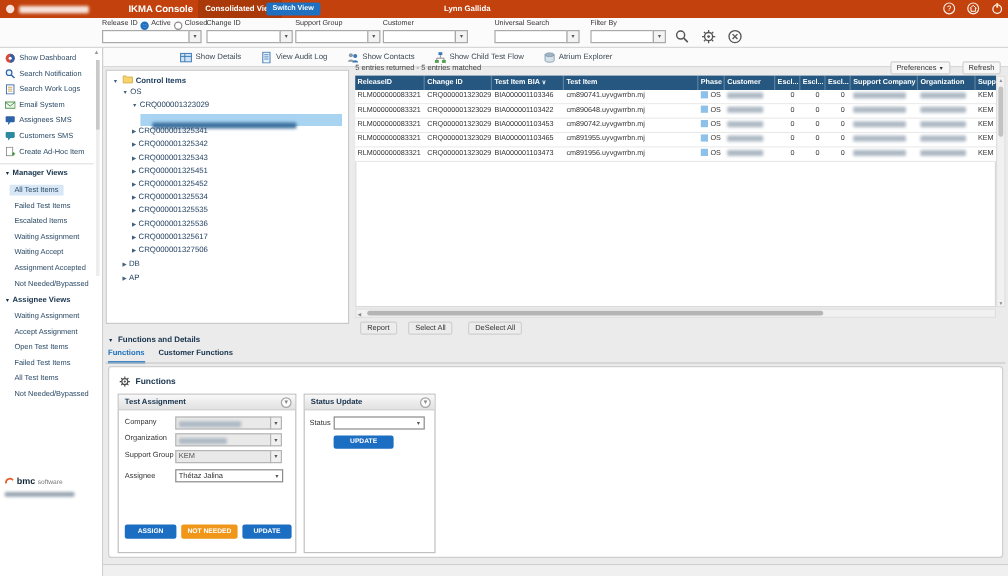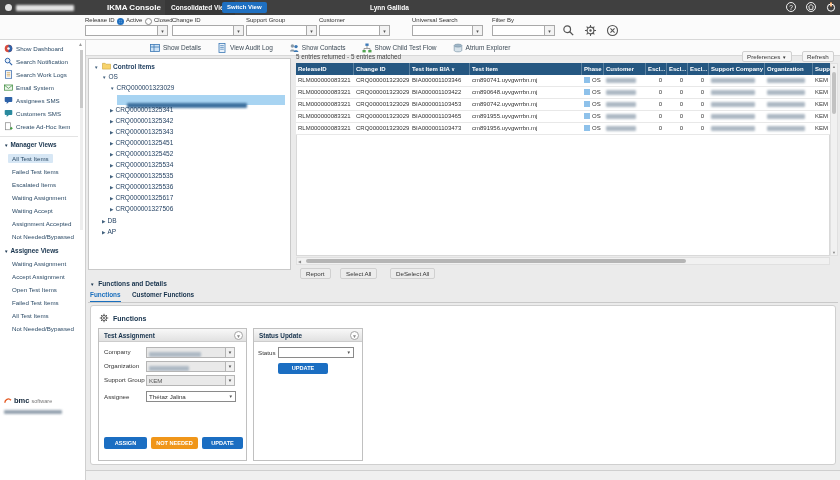--- a/index.html
+++ b/index.html
@@ -1,20 +1,20 @@
 <!DOCTYPE html>
 <html><head>
 <meta charset="utf-8">
 <style>
   html,body{margin:0;padding:0}
   body{width:840px;height:480px;position:relative;overflow:hidden;
        background:#ebebeb;font-family:"Liberation Sans",sans-serif;color:#333;}
   .abs{position:absolute}
   
-  .topbar{position:absolute;left:0;top:0;width:840px;height:26px;background:#404040;}
+  .topbar{position:absolute;left:0;top:0;width:840px;height:26px;background:#c2410c;}
   .topbar .ttl{color:#fff;font-weight:bold;font-size:8px;line-height:15px}
   .viewtab{background:rgba(0,0,0,.12);color:#fff;font-size:6.5px;font-weight:bold;line-height:15px;padding:0 6px;height:15px}
   .switchbtn{background:#1f70c1;color:#fff;font-size:6px;font-weight:bold;line-height:11px;height:11px;padding:0 5px;border-radius:2px;top:2px}
   .tb-user{color:#fff;font-size:6.5px;font-weight:bold;line-height:15px}
   .circ{width:10px;height:10px;border:1px solid rgba(255,255,255,.9);border-radius:50%;
         color:#fff;font-size:6.5px;line-height:10px;text-align:center;top:1.5px;box-sizing:border-box}
   
   .searchrow{position:absolute;left:0;top:15px;width:840px;height:25px;background:#fbfbfb;border-bottom:1px solid #d8d8d8;box-sizing:border-box}
   .slbl{font-size:6px;color:#333;top:2px}
   .sinput{top:10px;height:11px;background:#fff;border:1px solid #a9a9a9;box-sizing:border-box}

